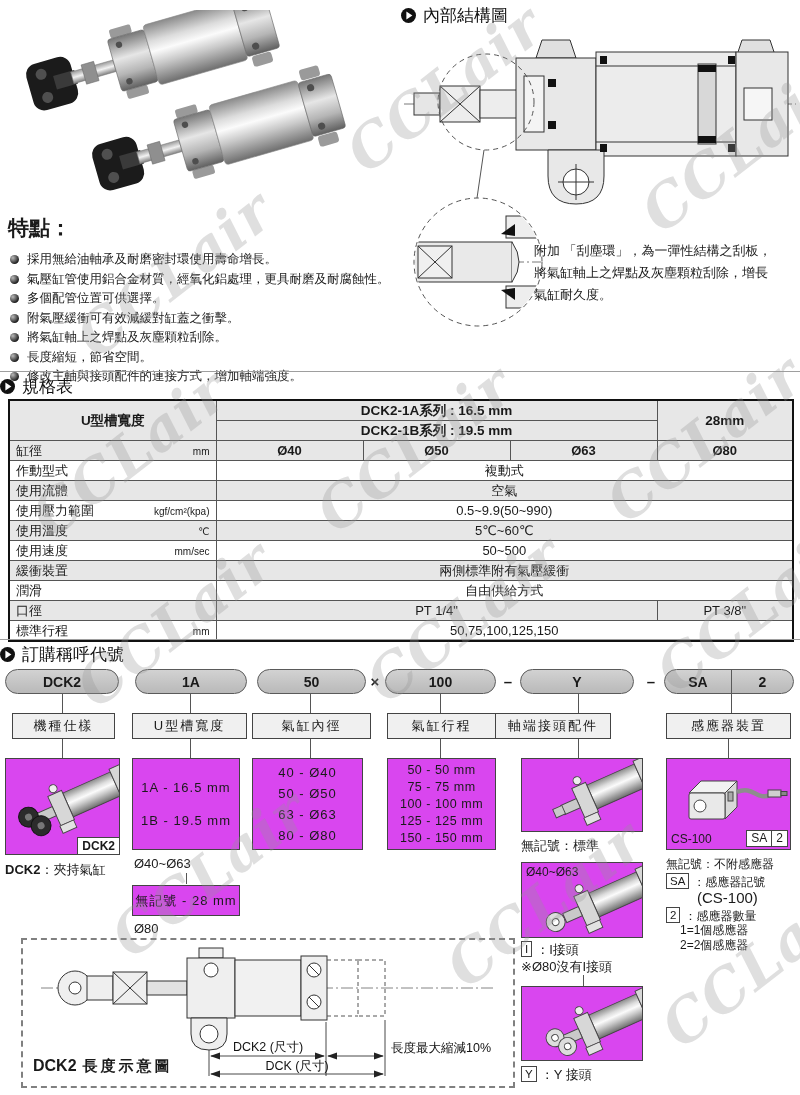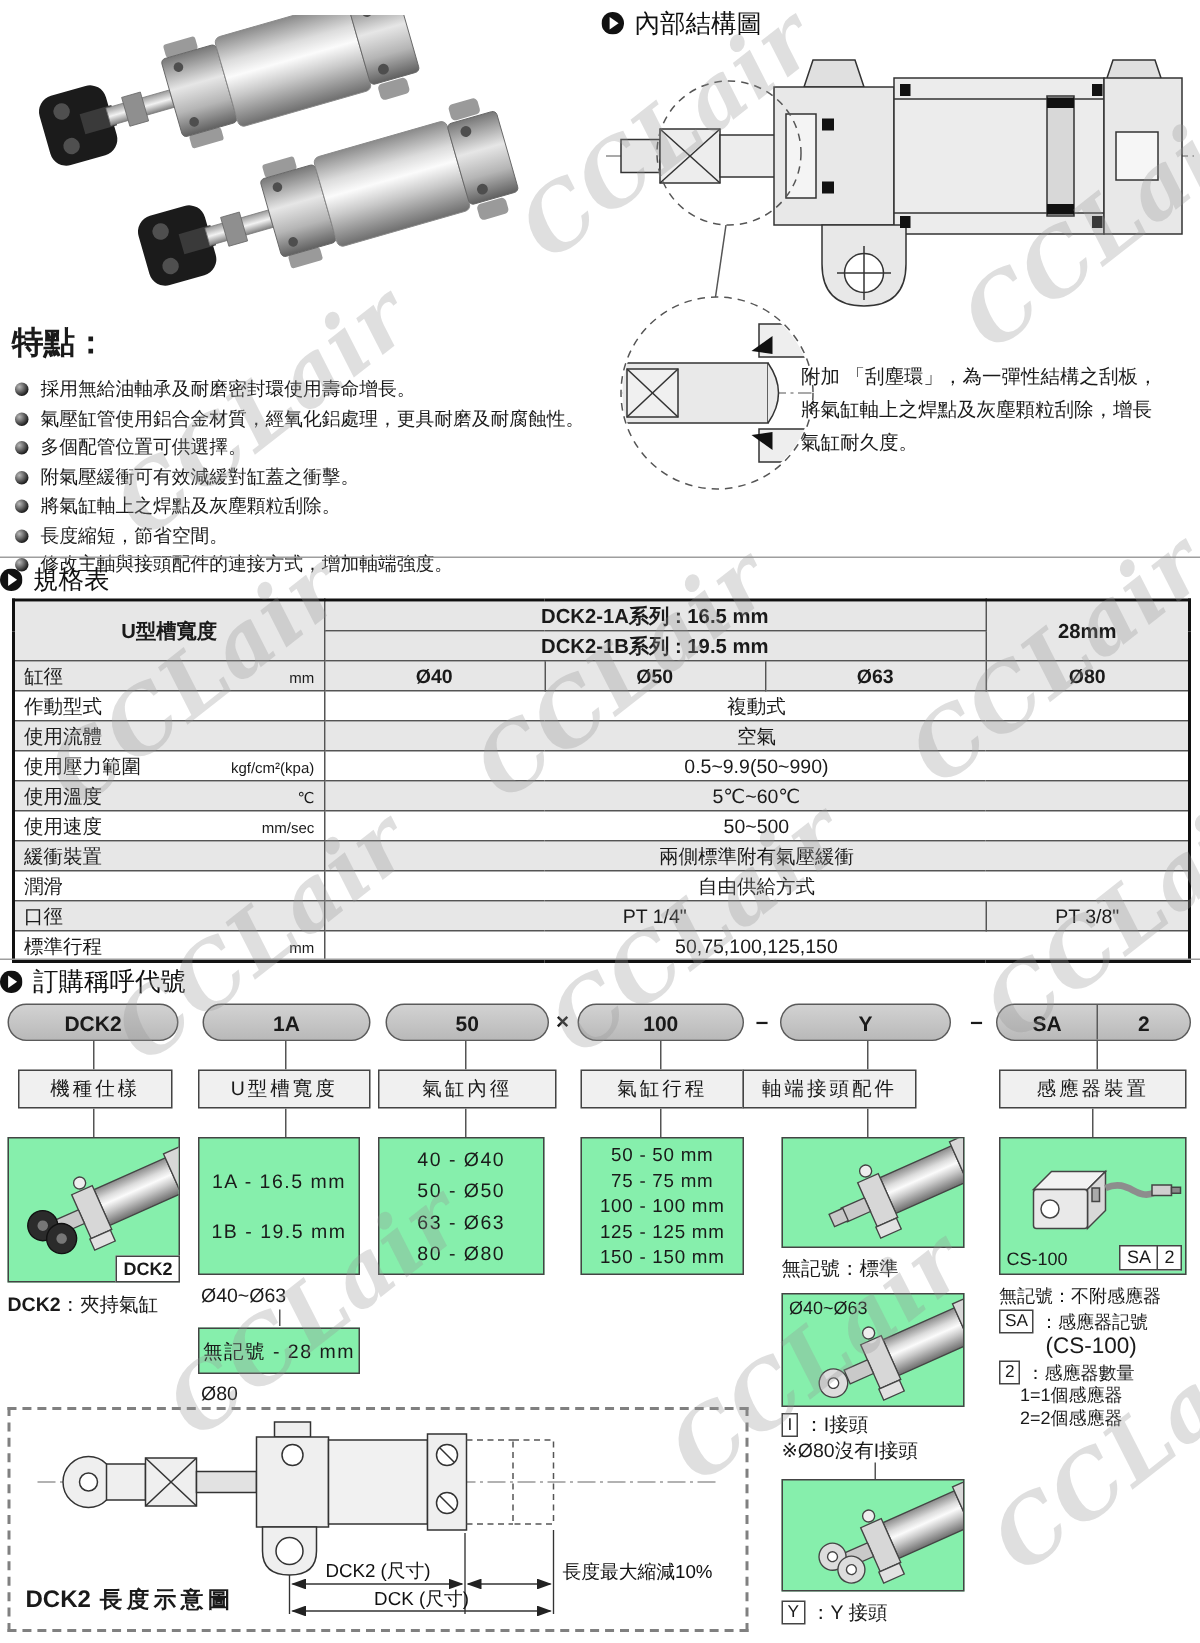--- a/index.html
+++ b/index.html
@@ -35,21 +35,21 @@
   .pill{position:absolute;height:25px;border:1.5px solid #5a5a5a;border-radius:13px;
       background:linear-gradient(#d2d2d2,#b9b9b9);display:flex;align-items:center;justify-content:center;
       font-weight:bold;font-size:14px;z-index:2;box-sizing:border-box}
   .sym{position:absolute;height:25px;display:flex;align-items:center;justify-content:center;
       font-size:15px;font-weight:bold;z-index:2}
   .sa-l{flex:0 0 66px;text-align:center}
   .sa-r{flex:1;border-left:1.5px solid #5a5a5a;height:100%;display:flex;align-items:center;justify-content:center}
   .vline{position:absolute;width:0;border-left:1px solid #555;z-index:1}
   .olabel{position:absolute;height:26px;border:1px solid #444;background:#f0f0f0;display:flex;align-items:center;
       justify-content:center;font-size:13px;letter-spacing:2px;z-index:2;box-sizing:border-box}
-  .obox{position:absolute;border:1px solid #444;background:#86efac;z-index:2;box-sizing:border-box}
+  .obox{position:absolute;border:1px solid #444;background:#d946ef;z-index:2;box-sizing:border-box}
   .flexcol{display:flex;flex-direction:column;justify-content:center;align-items:center}
   .opt{font-size:13px;line-height:21px;text-align:center;letter-spacing:1px;white-space:nowrap}
   .opt-s{font-size:12.5px;line-height:17px;text-align:center;letter-spacing:0.5px;white-space:nowrap}
   .opt-l{font-size:12px;line-height:14.5px;text-align:left;white-space:nowrap}
   .cap{position:absolute;font-size:13px;z-index:2;white-space:nowrap}
   .cap12{position:absolute;font-size:12px;z-index:2;white-space:nowrap}
   .keybox{display:inline-block;border:1px solid #444;padding:0 3px;font-size:11.5px;line-height:14px;
       margin-right:4px;background:#fff;vertical-align:1px}
   .cornertag{position:absolute;right:-1px;bottom:-1px;border:1px solid #444;background:#fff;
       font-weight:bold;font-size:12px;padding:0 4px;line-height:16px}
@@ -499,21 +499,21 @@
   </div>
   <div class="cap12" style="left:697px;top:889px;font-size:15px">(CS-100)</div>
   <div class="cap12" style="left:666px;top:907px">
     <span class="keybox">2</span><span>：感應器數量</span>
   </div>
   <div class="abs" style="left:680px;top:923px;z-index:2">
       <div class="opt-l">1=1個感應器</div>
       <div class="opt-l">2=2個感應器</div>
     </div>
 
-  <div class="abs" id="len-box" style="left:5px;top:938px;width:490px;height:146px">
+  <div class="abs" id="len-box" style="left:21px;top:938px;width:490px;height:146px">
     <svg id="lensvg" width="486" height="142" viewBox="0 0 486 142">
       <defs>
         <marker id="arr" markerWidth="11" markerHeight="8" refX="10" refY="4" orient="auto-start-reverse">
           <path d="M0 0 L11 4 L0 8 Z" fill="#222"></path>
         </marker>
       </defs>
       <line x1="18" y1="48" x2="470" y2="48" stroke="#666" stroke-width="0.8" stroke-dasharray="12 3 2 3"></line>
       <g stroke="#333" stroke-width="1">
         <circle cx="52" cy="48" r="17" fill="#efefef"></circle>
           <circle cx="52" cy="48" r="6" fill="#fff"></circle>

